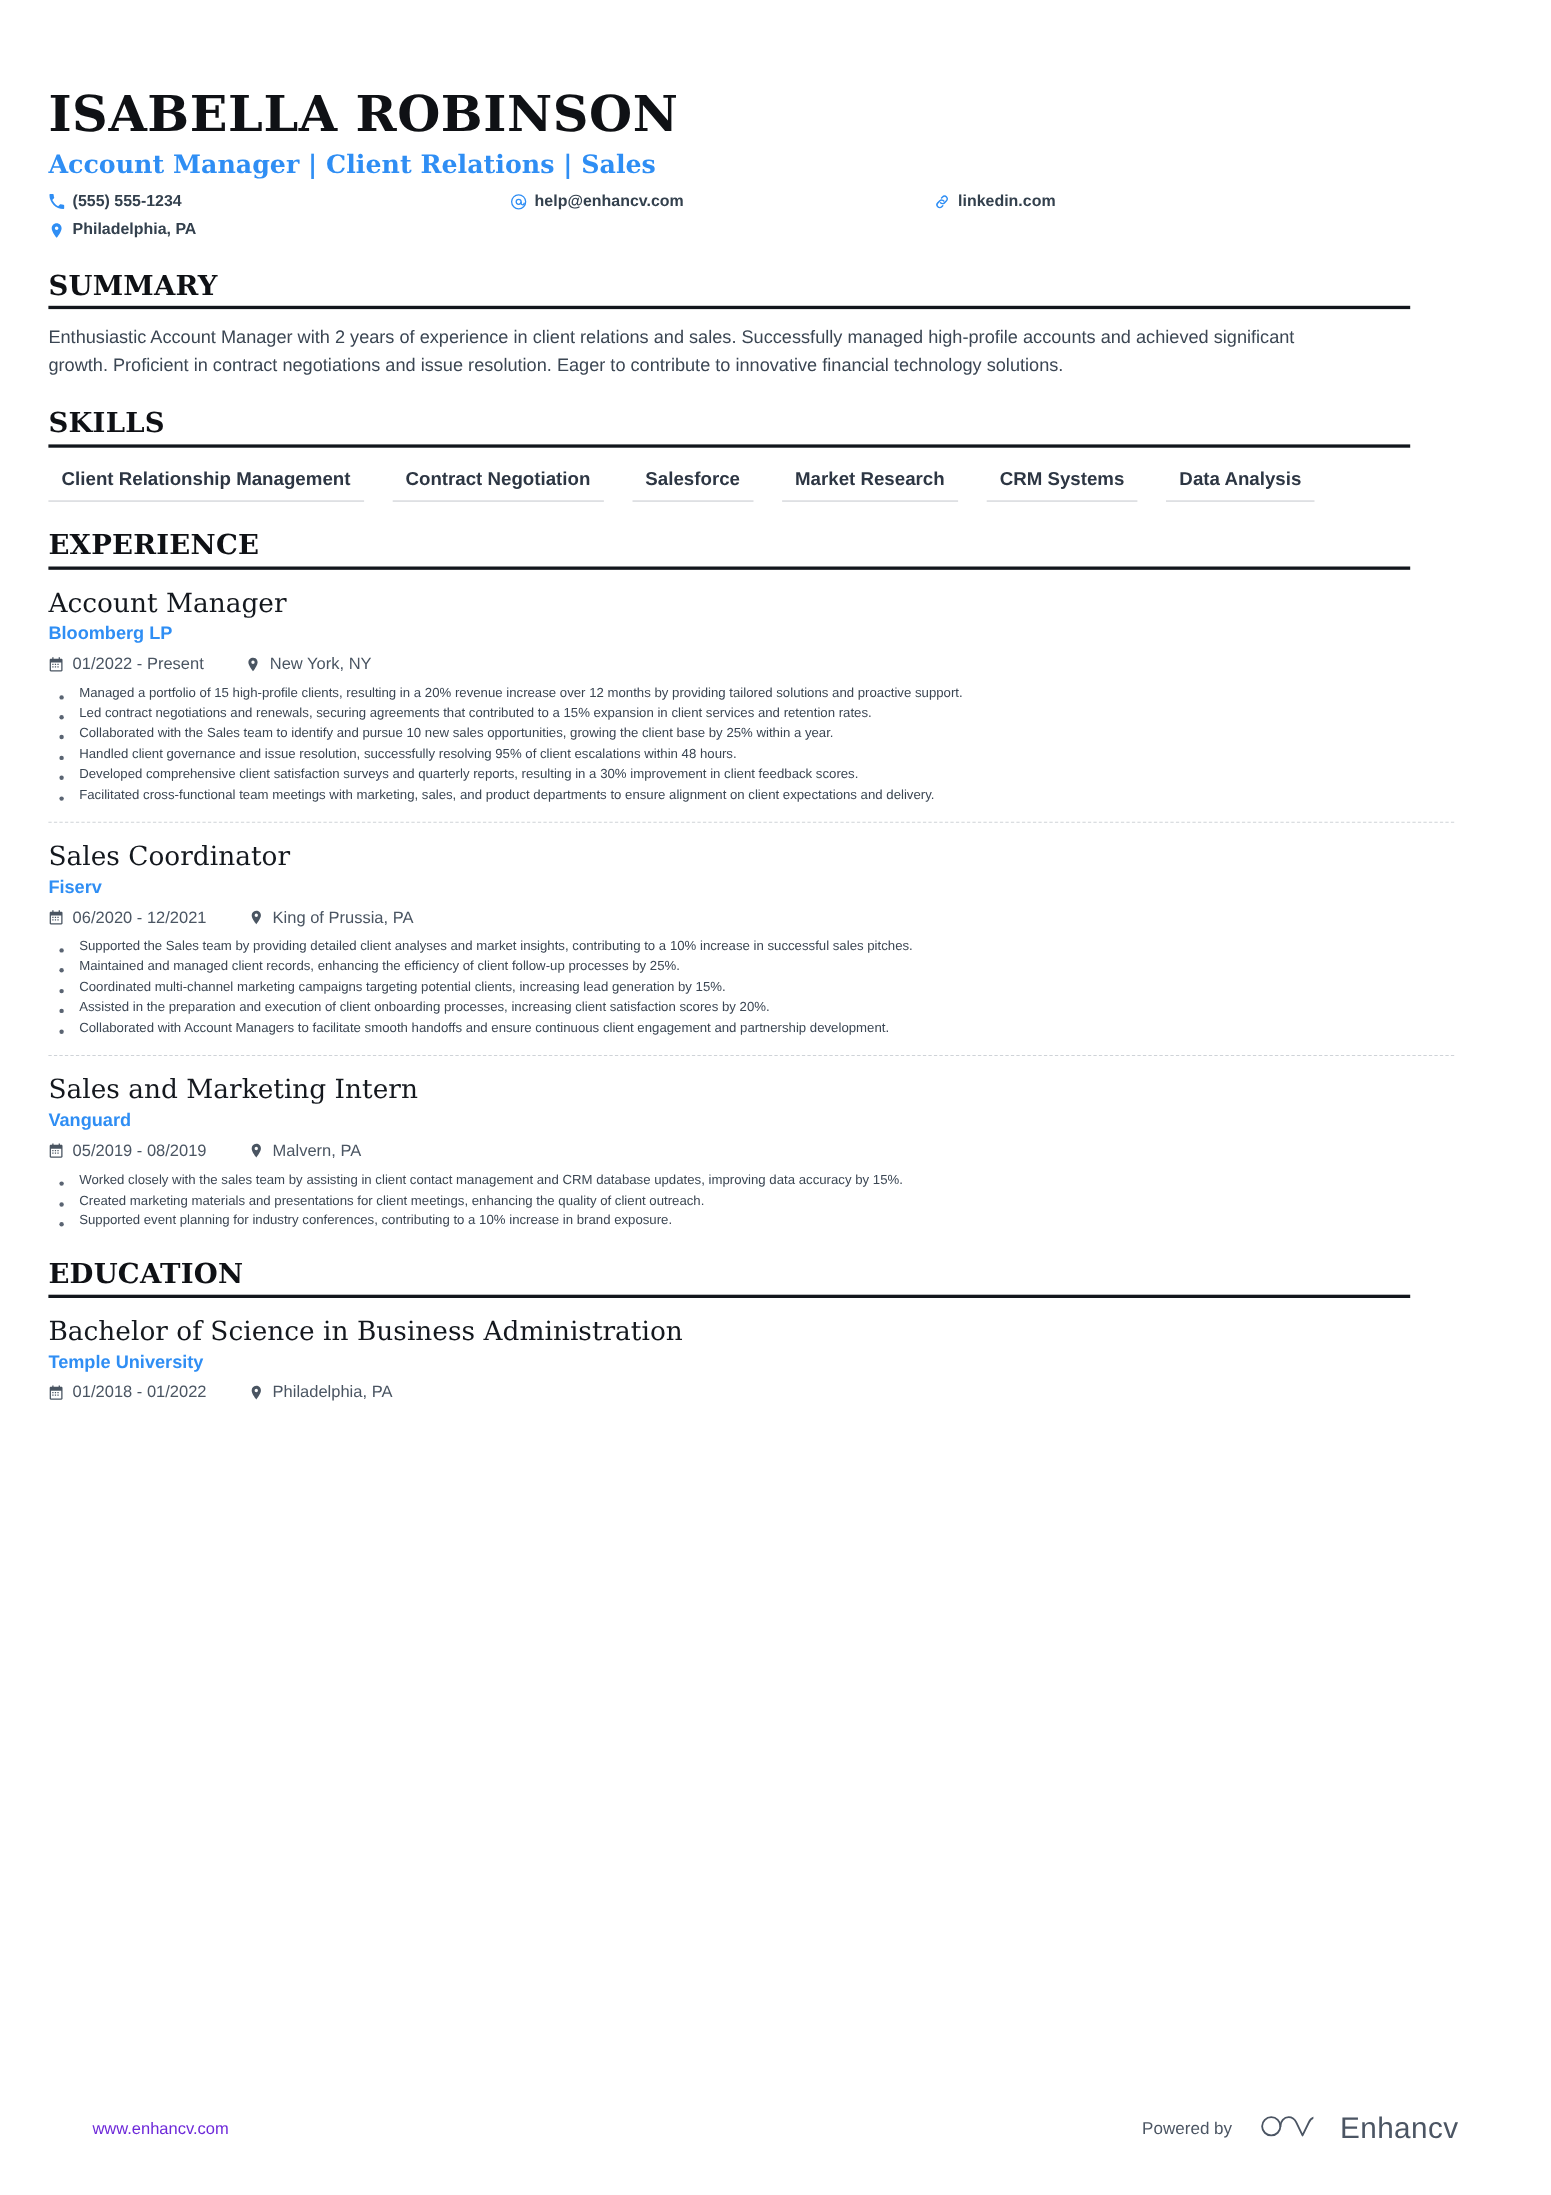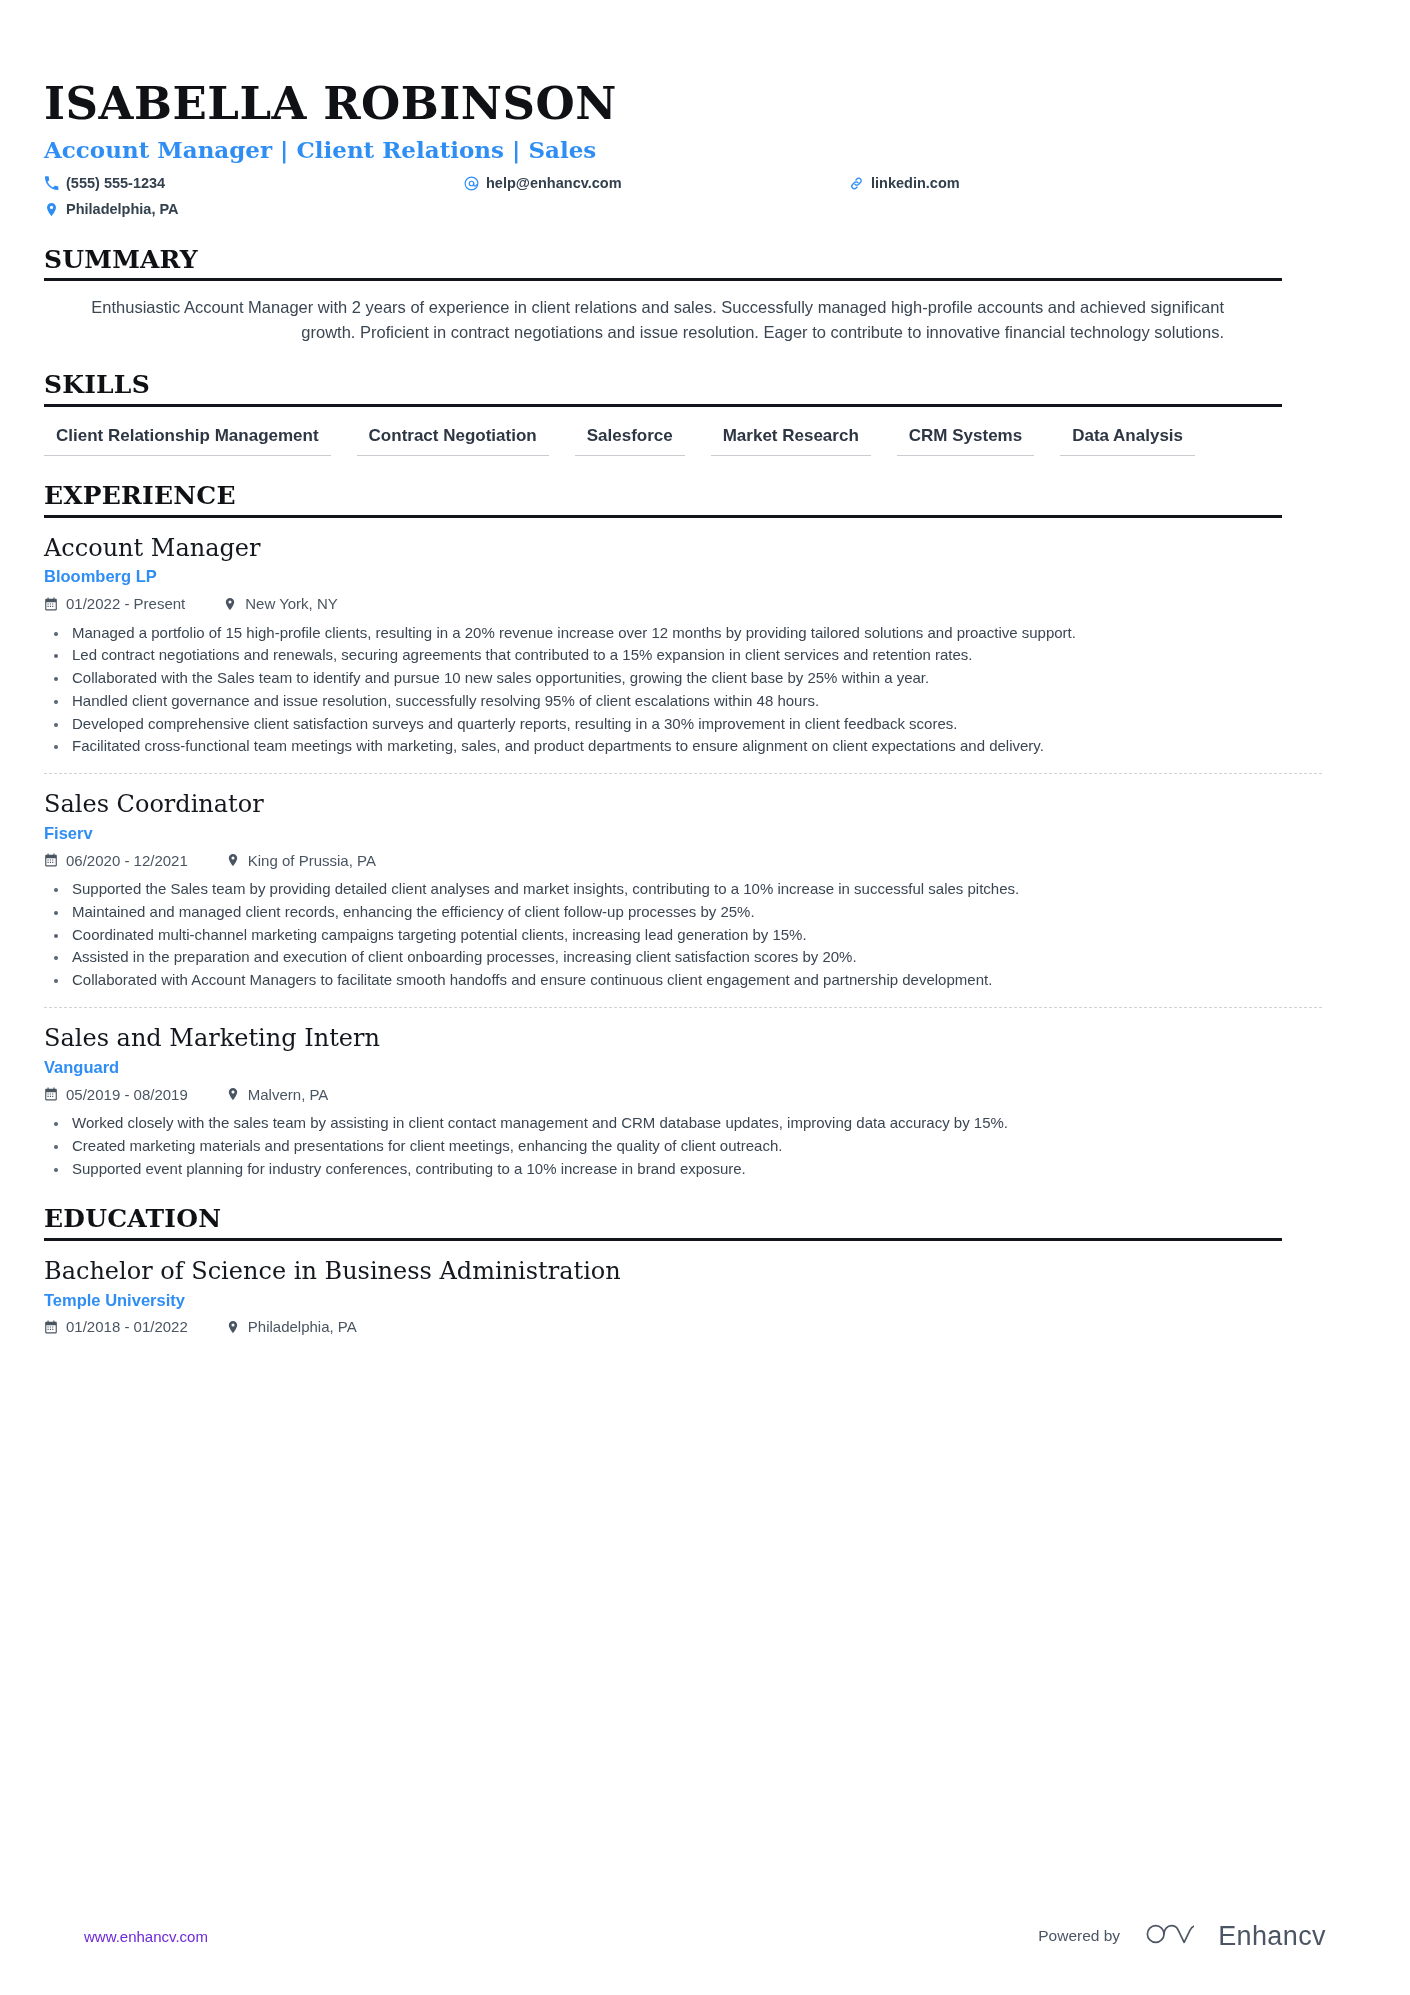--- a/index.html
+++ b/index.html
@@ -87,21 +87,20 @@
     width: 1238px;
   }
 
   
   .summary-text {
     margin-top: 14px;
     font-size: 16.5px;
     line-height: 1.52;
     color: #3b4653;
     width: 1180px;
-    text-align: right;
   }
 
   
   .skills-wrap {
     margin-top: 18px;
     display: flex;
     flex-wrap: wrap;
     gap: 10px 26px;
     width: 1180px;
   }
@@ -163,21 +162,21 @@
 
   ul.bullets {
     list-style: none;
     margin: 0;
     padding: 0;
     width: 1180px;
   }
   ul.bullets li {
     position: relative;
     padding-left: 28px;
-    font-size: 15px;
+    font-size: 12px;
     line-height: 1.45;
     color: #3b4653;
     margin-bottom: 1px;
   }
   ul.bullets li::before {
     content: "";
     position: absolute;
     left: 10px;
     top: 10px;
     width: 4px;

